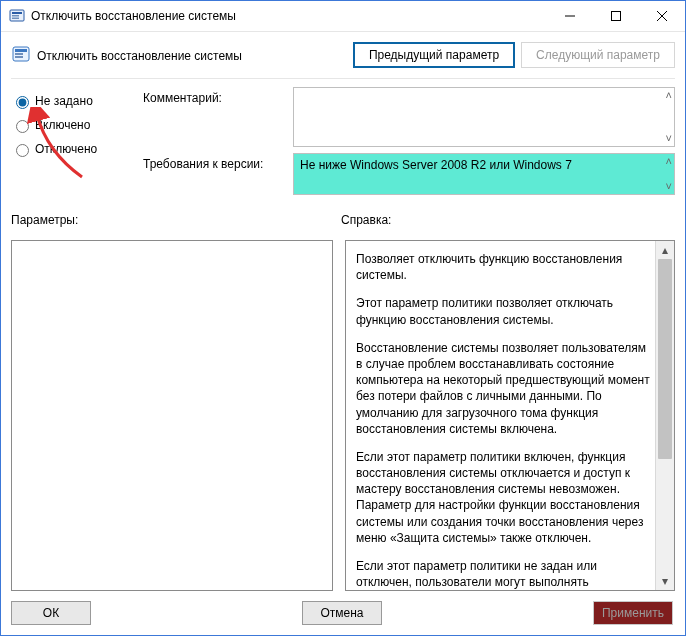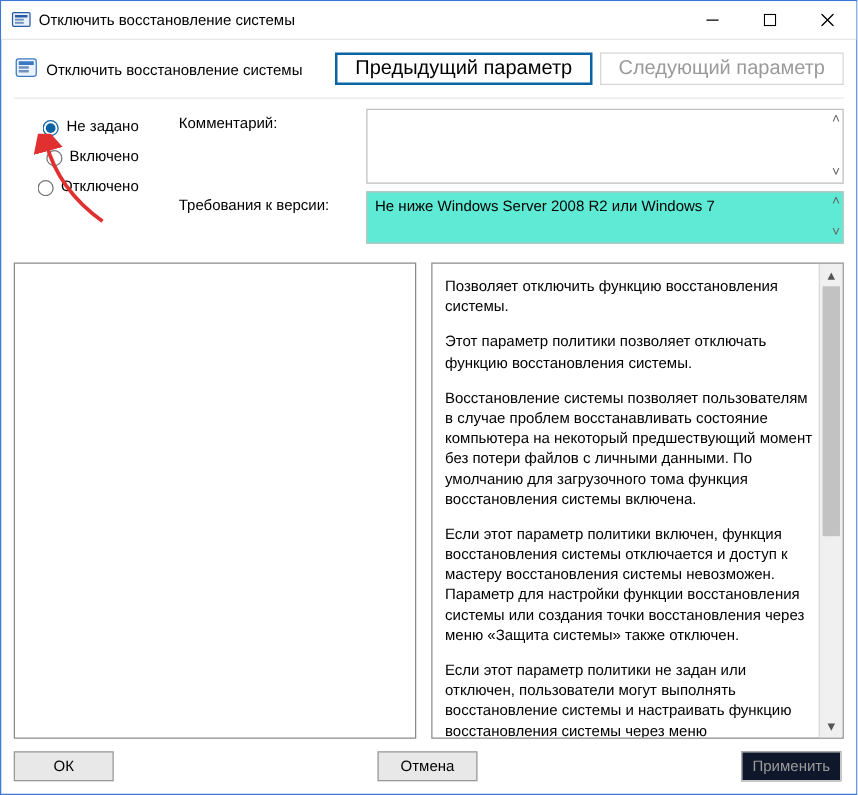--- a/index.html
+++ b/index.html
@@ -55,21 +55,21 @@
   .header-row .setting-name {
     flex: 1;
     padding-top: 1px;
   }
   .nav-buttons {
     display: flex; gap: 6px;
   }
   .nav-btn {
     height: 26px;
     padding: 0 14px;
-    font-family: inherit; font-size: 16px;
+    font-family: inherit; font-size: 12px;
     background: #fff;
     border: 1px solid #adadad;
   }
   .nav-btn.prev {
     border: 2px solid #0a64a4;
     color: #000;
   }
   .nav-btn.next {
     border: 1px solid #d6d6d6;
     color: #9a9a9a;
@@ -84,21 +84,20 @@
     padding: 4px 10px 0 10px;
   }
   .radio-group {
     width: 100px;
     padding-top: 2px;
   }
   .radio-item {
     display: flex; align-items: center;
     height: 24px;
     cursor: default;
-    justify-content: flex-end;
   }
   .radio-item input[type=radio] {
     accent-color: #0a64a4;
     margin-right: 6px;
   }
 
   .comment-col {
     flex: 1;
     display:flex; flex-direction: column;
   }
@@ -200,21 +199,21 @@
   .dlg-btn {
     min-width: 80px;
     height: 24px;
     font-family: inherit; font-size: 12px;
     border: 1px solid #999;
     background: #e8e8e8;
   }
   .dlg-btn.disabled {
     color:#9a9a9a;
     border-color:#c8c8c8;
-    background:#0f172a;
+    background:#7f1d1d;
   }
 
   
   .red-arrow{
     position:absolute;
     left:26px; top:106px;
     pointer-events:none;
   }
 </style>
 </head>
@@ -297,20 +296,24 @@
         <div class="field-label">Требования к версии:</div>
         <div class="version-box">
           <span>Не ниже Windows Server 2008 R2 или Windows 7</span>
           <span class="scroll-hint top">˄</span>
           <span class="scroll-hint bottom">˅</span>
         </div>
       </div>
     </div>
   </div>
 
+  <div class="labels-row">
+    <div class="params-label">Параметры:</div>
+    <div class="help-label">Справка:</div>
+  </div>
 
   <div class="panes-row">
     <div class="params-pane"></div>
     <div class="help-pane">
       <div class="help-text">
         <p>Позволяет отключить функцию восстановления системы.</p>
         <p>Этот параметр политики позволяет отключать функцию восстановления системы.</p>
         <p>Восстановление системы позволяет пользователям в случае проблем восстанавливать состояние компьютера на некоторый предшествующий момент без потери файлов с личными данными. По умолчанию для загрузочного тома функция восстановления системы включена.</p>
         <p>Если этот параметр политики включен, функция восстановления системы отключается и доступ к мастеру восстановления системы невозможен. Параметр для настройки функции восстановления системы или создания точки восстановления через меню «Защита системы» также отключен.</p>
         <p>Если этот параметр политики не задан или отключен, пользователи могут выполнять восстановление системы и настраивать функцию восстановления системы через меню</p>

